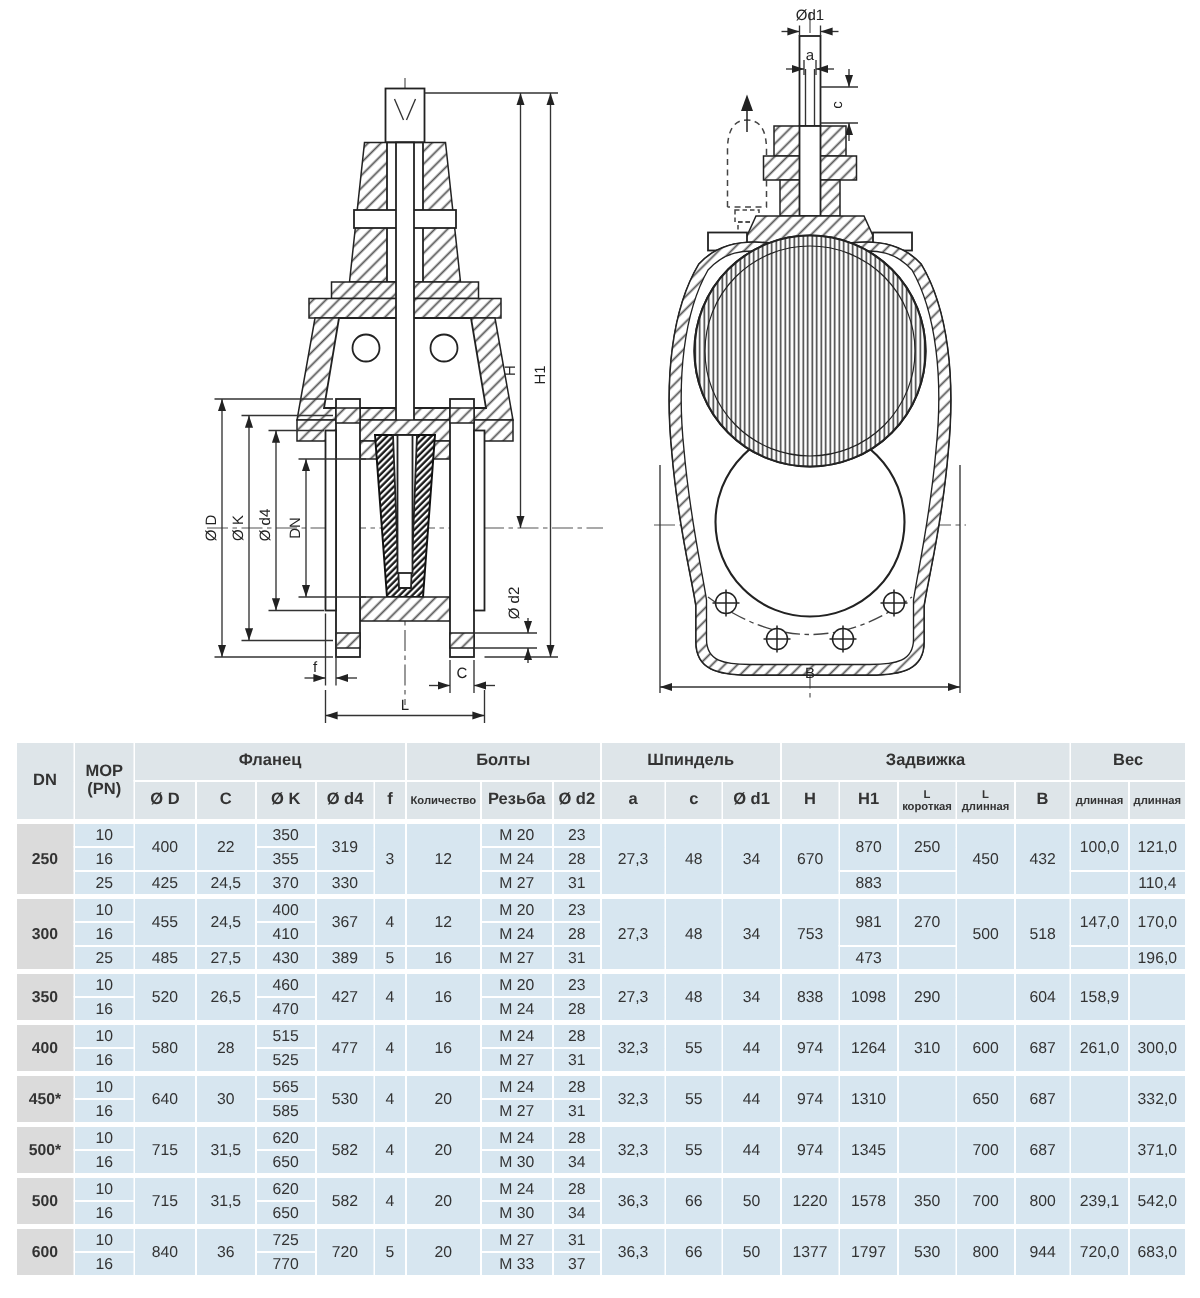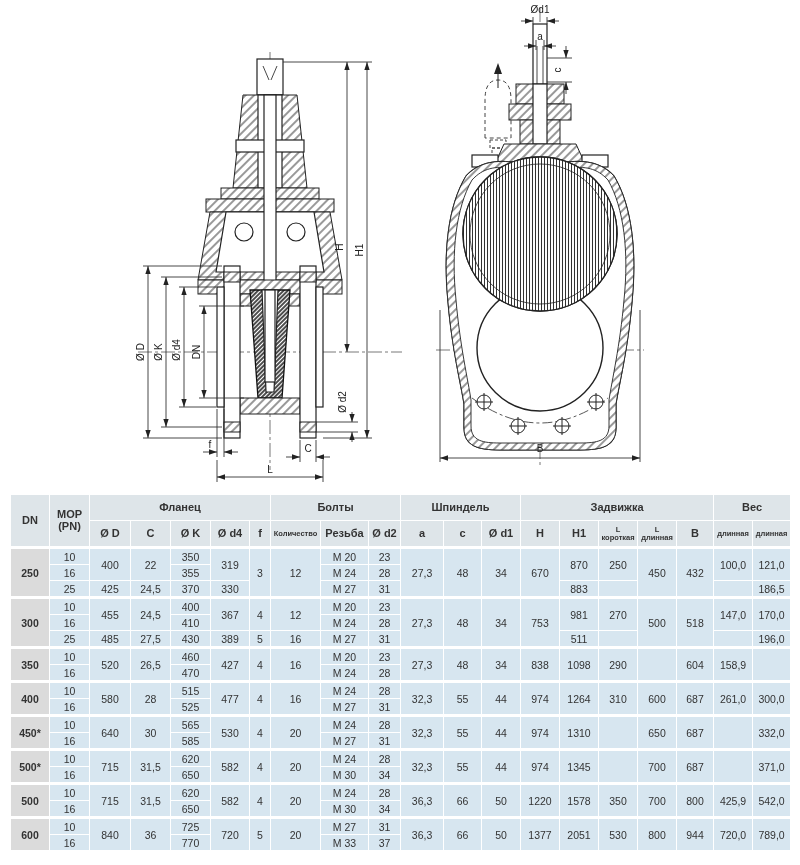--- a/index.html
+++ b/index.html
@@ -293,21 +293,21 @@
         <td>25</td>
         <td>425</td>
         <td>24,5</td>
         <td>370</td>
         <td>330</td>
         <td>M 27</td>
         <td>31</td>
         <td>883</td>
         <td></td>
         <td></td>
-        <td>186,5</td>
+        <td>110,4</td>
       </tr>
       <tr class="group-start">
         <td rowspan="3" class="dn-cell">300</td>
         <td>10</td>
         <td rowspan="2">455</td>
         <td rowspan="2">24,5</td>
         <td>400</td>
         <td rowspan="2">367</td>
         <td rowspan="2">4</td>
         <td rowspan="2">12</td>
@@ -333,21 +333,21 @@
       <tr>
         <td>25</td>
         <td>485</td>
         <td>27,5</td>
         <td>430</td>
         <td>389</td>
         <td>5</td>
         <td>16</td>
         <td>M 27</td>
         <td>31</td>
-        <td>511</td>
+        <td>473</td>
         <td></td>
         <td></td>
         <td>196,0</td>
       </tr>
       <tr class="group-start">
         <td rowspan="2" class="dn-cell">350</td>
         <td>10</td>
         <td rowspan="2">520</td>
         <td rowspan="2">26,5</td>
         <td>460</td>
@@ -469,21 +469,21 @@
         <td>M 24</td>
         <td>28</td>
         <td rowspan="2">36,3</td>
         <td rowspan="2">66</td>
         <td rowspan="2">50</td>
         <td rowspan="2">1220</td>
         <td rowspan="2">1578</td>
         <td rowspan="2">350</td>
         <td rowspan="2">700</td>
         <td rowspan="2">800</td>
-        <td rowspan="2">425,9</td>
+        <td rowspan="2">239,1</td>
         <td rowspan="2">542,0</td>
       </tr>
       <tr>
         <td>16</td>
         <td>650</td>
         <td>M 30</td>
         <td>34</td>
       </tr>
       <tr class="group-start">
         <td rowspan="2" class="dn-cell">600</td>
@@ -493,26 +493,26 @@
         <td>725</td>
         <td rowspan="2">720</td>
         <td rowspan="2">5</td>
         <td rowspan="2">20</td>
         <td>M 27</td>
         <td>31</td>
         <td rowspan="2">36,3</td>
         <td rowspan="2">66</td>
         <td rowspan="2">50</td>
         <td rowspan="2">1377</td>
-        <td rowspan="2">2051</td>
+        <td rowspan="2">1797</td>
         <td rowspan="2">530</td>
         <td rowspan="2">800</td>
         <td rowspan="2">944</td>
         <td rowspan="2">720,0</td>
-        <td rowspan="2">789,0</td>
+        <td rowspan="2">683,0</td>
       </tr>
       <tr>
         <td>16</td>
         <td>770</td>
         <td>M 33</td>
         <td>37</td>
       </tr>
     </tbody>
 </table>
 

